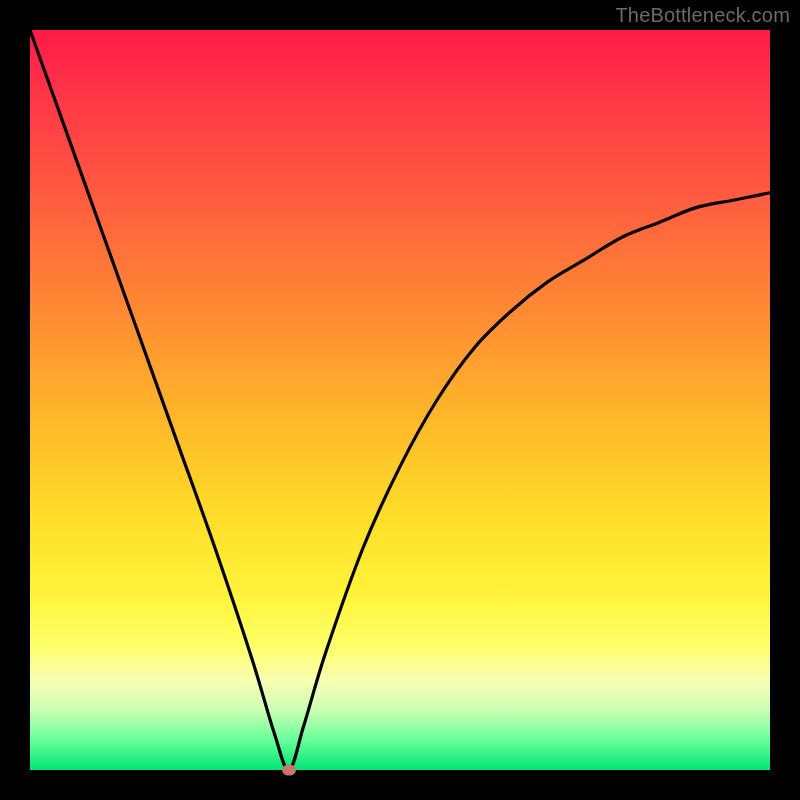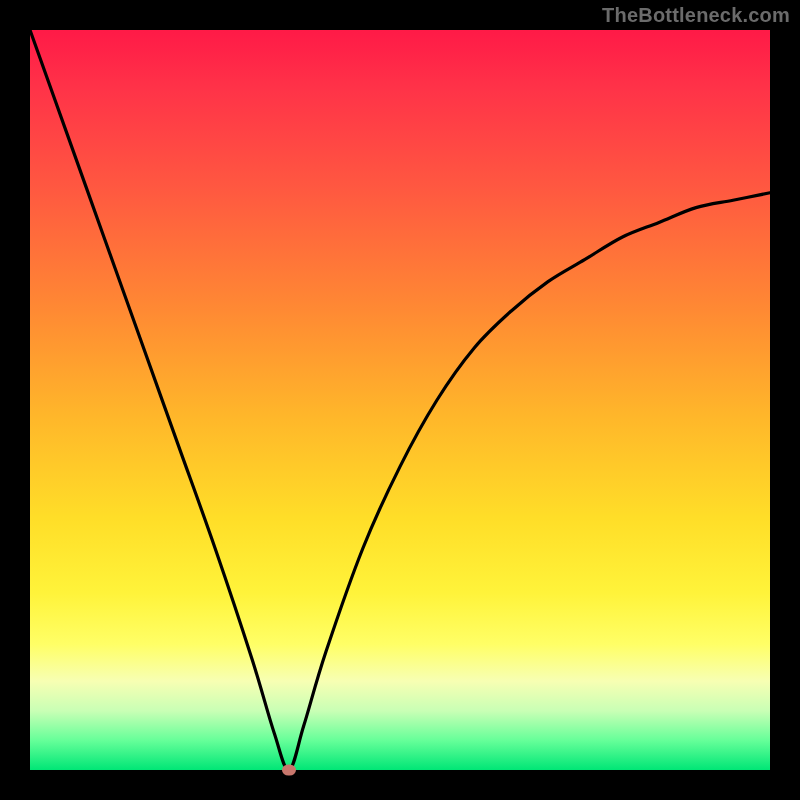--- a/index.html
+++ b/index.html
@@ -39,21 +39,21 @@
       #66ff99 96%,
       #00e676 100%
     );
   }
   .watermark {
     position: absolute;
     top: 4px;
     right: 10px;
     color: #6b6b6b;
     font-size: 20px;
-    font-weight: 700;
+    font-weight: 400;
     letter-spacing: 0.2px;
     user-select: none;
   }
   svg.curve {
     position: absolute;
     left: 0;
     top: 0;
     width: 740px;
     height: 740px;
     overflow: visible;

